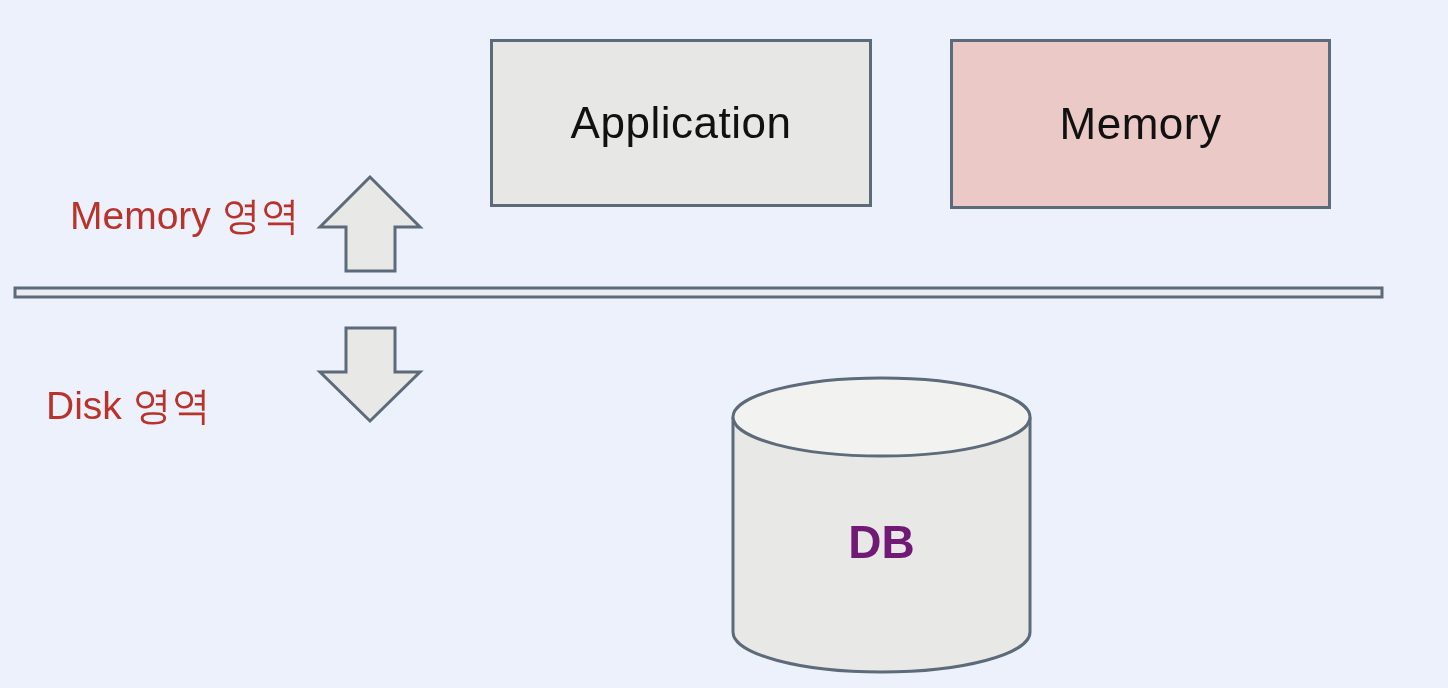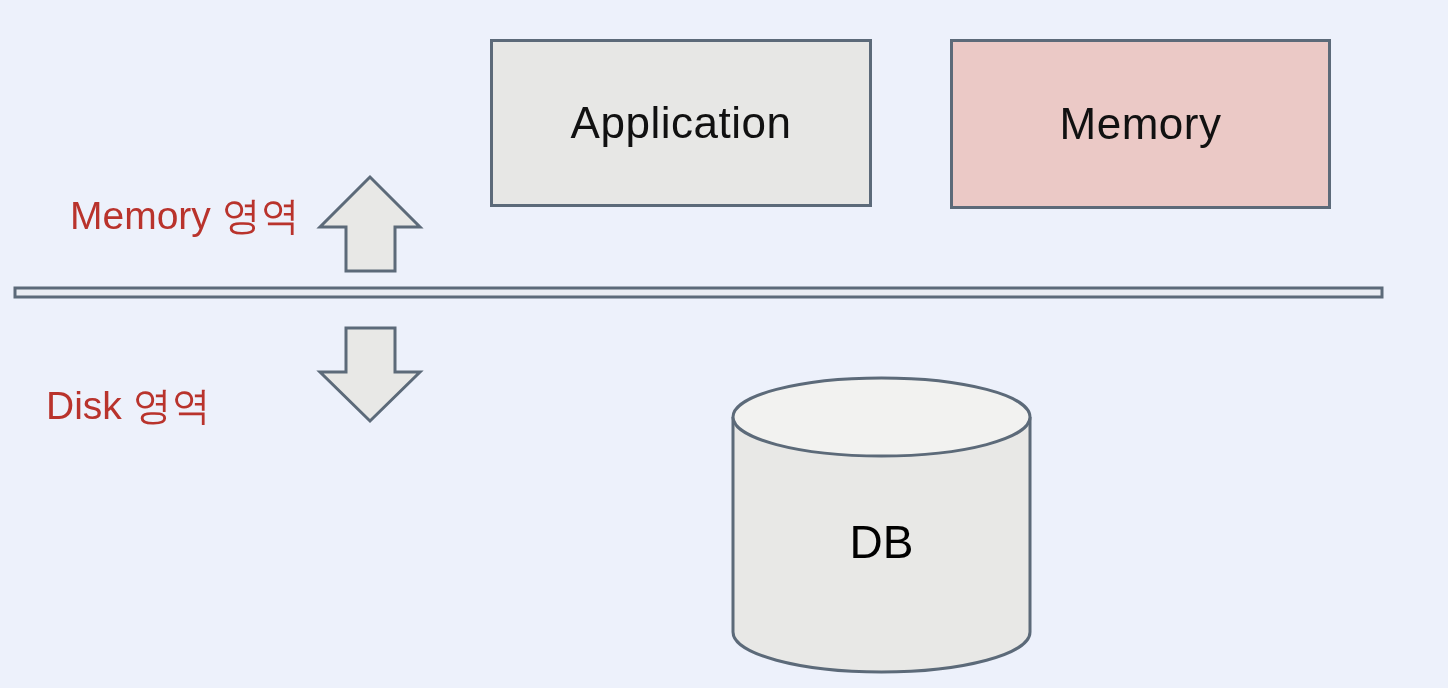--- a/index.html
+++ b/index.html
@@ -61,22 +61,23 @@
     left: 46px;
     top: 354px;
     margin-top: 32px;
   }
   .db-label {
     position: absolute;
     left: 733px;
     top: 515px;
     width: 297px;
     text-align: center;
-    color: #000000;
+    color: #701a75;
     font-size: 46px;
+    font-weight: bold;
   }
   svg.shapes {
     position: absolute;
     left: 0;
     top: 0;
     display: block;
   }
 </style>
 </head>
 <body>

